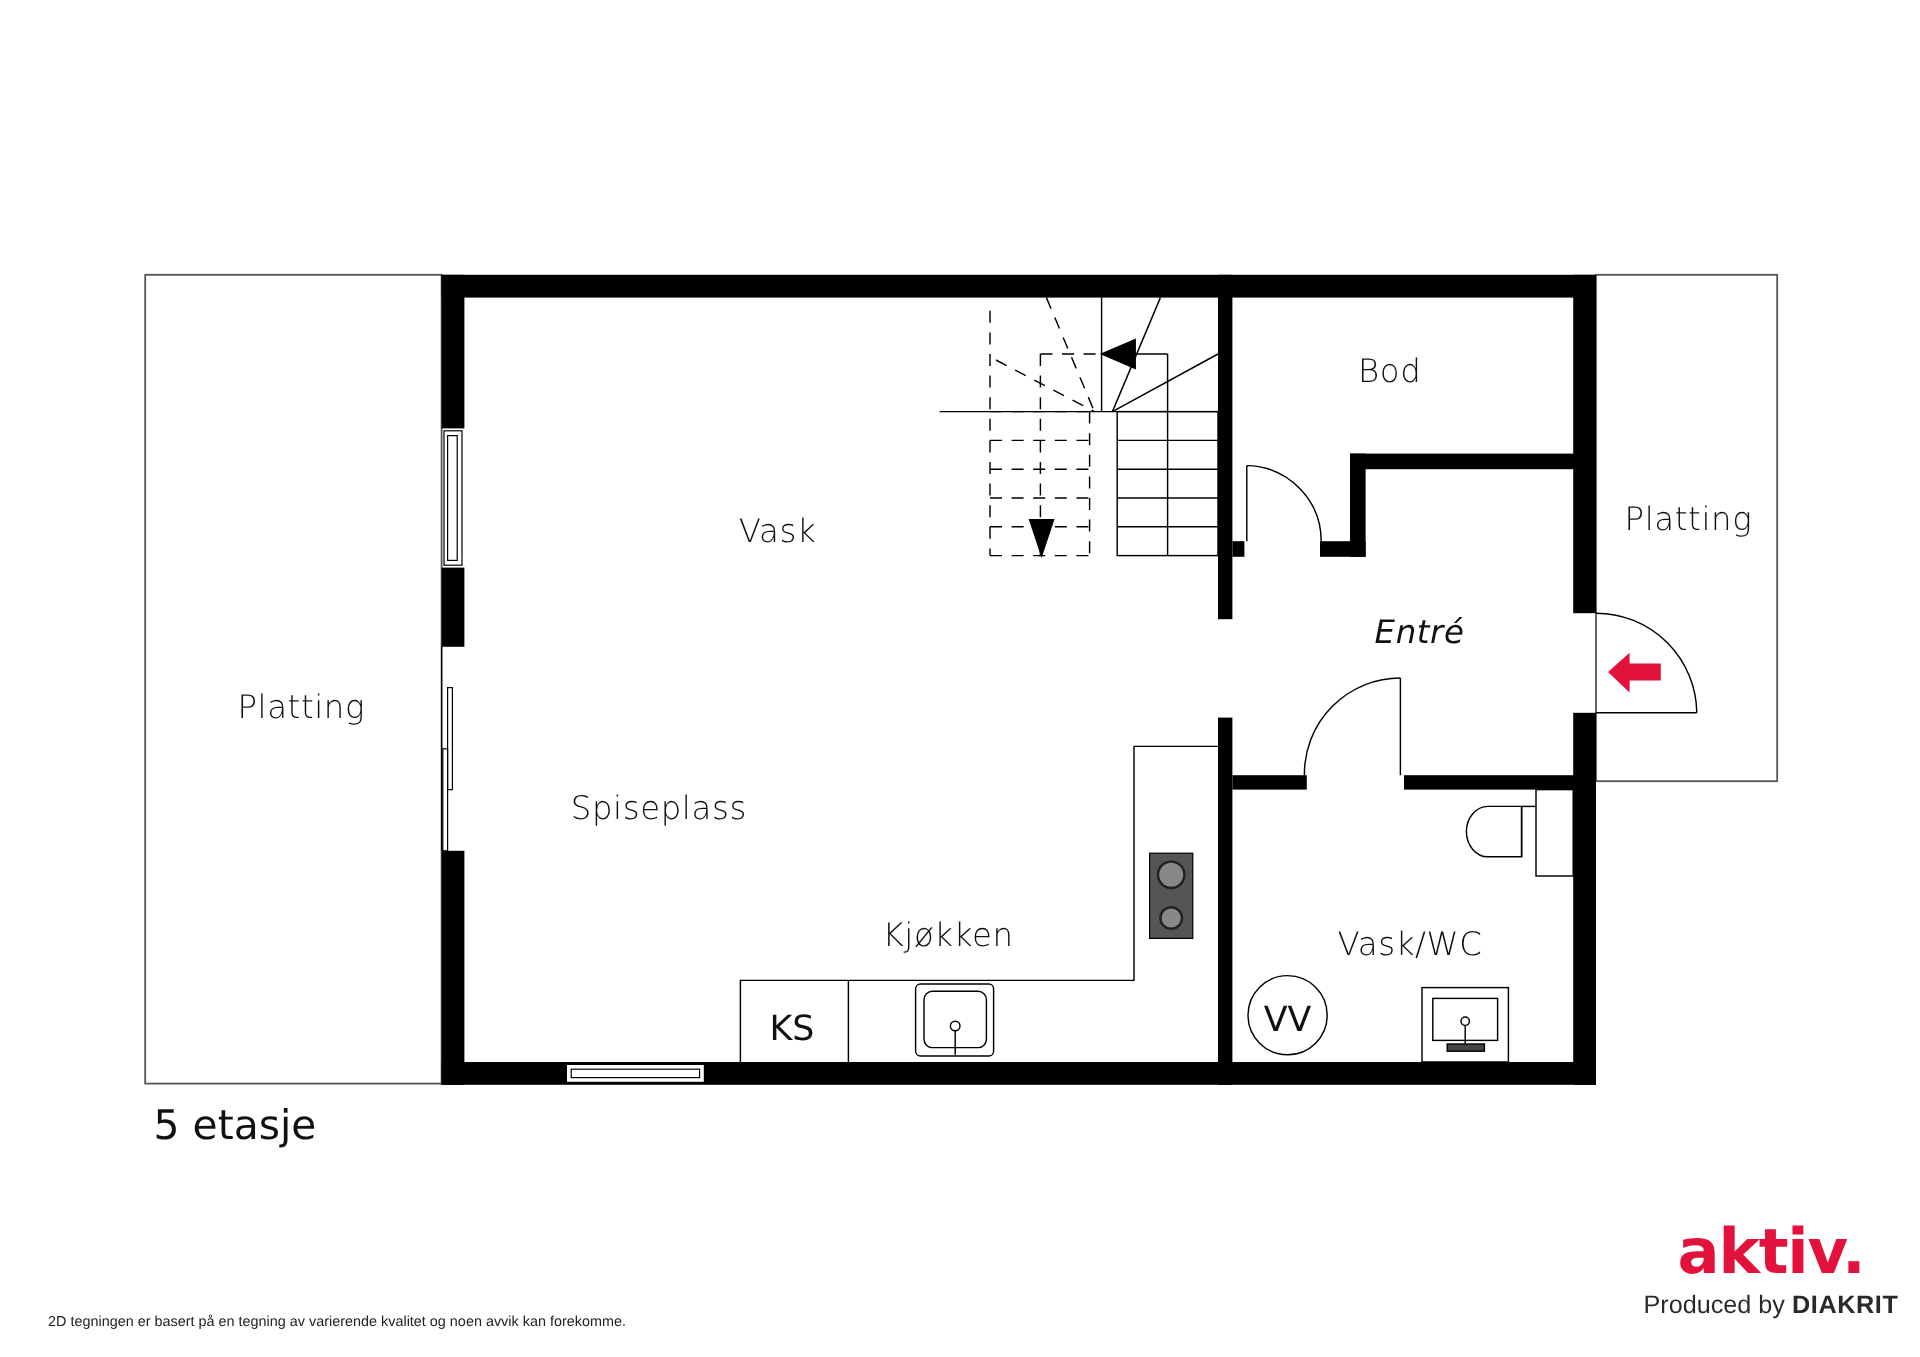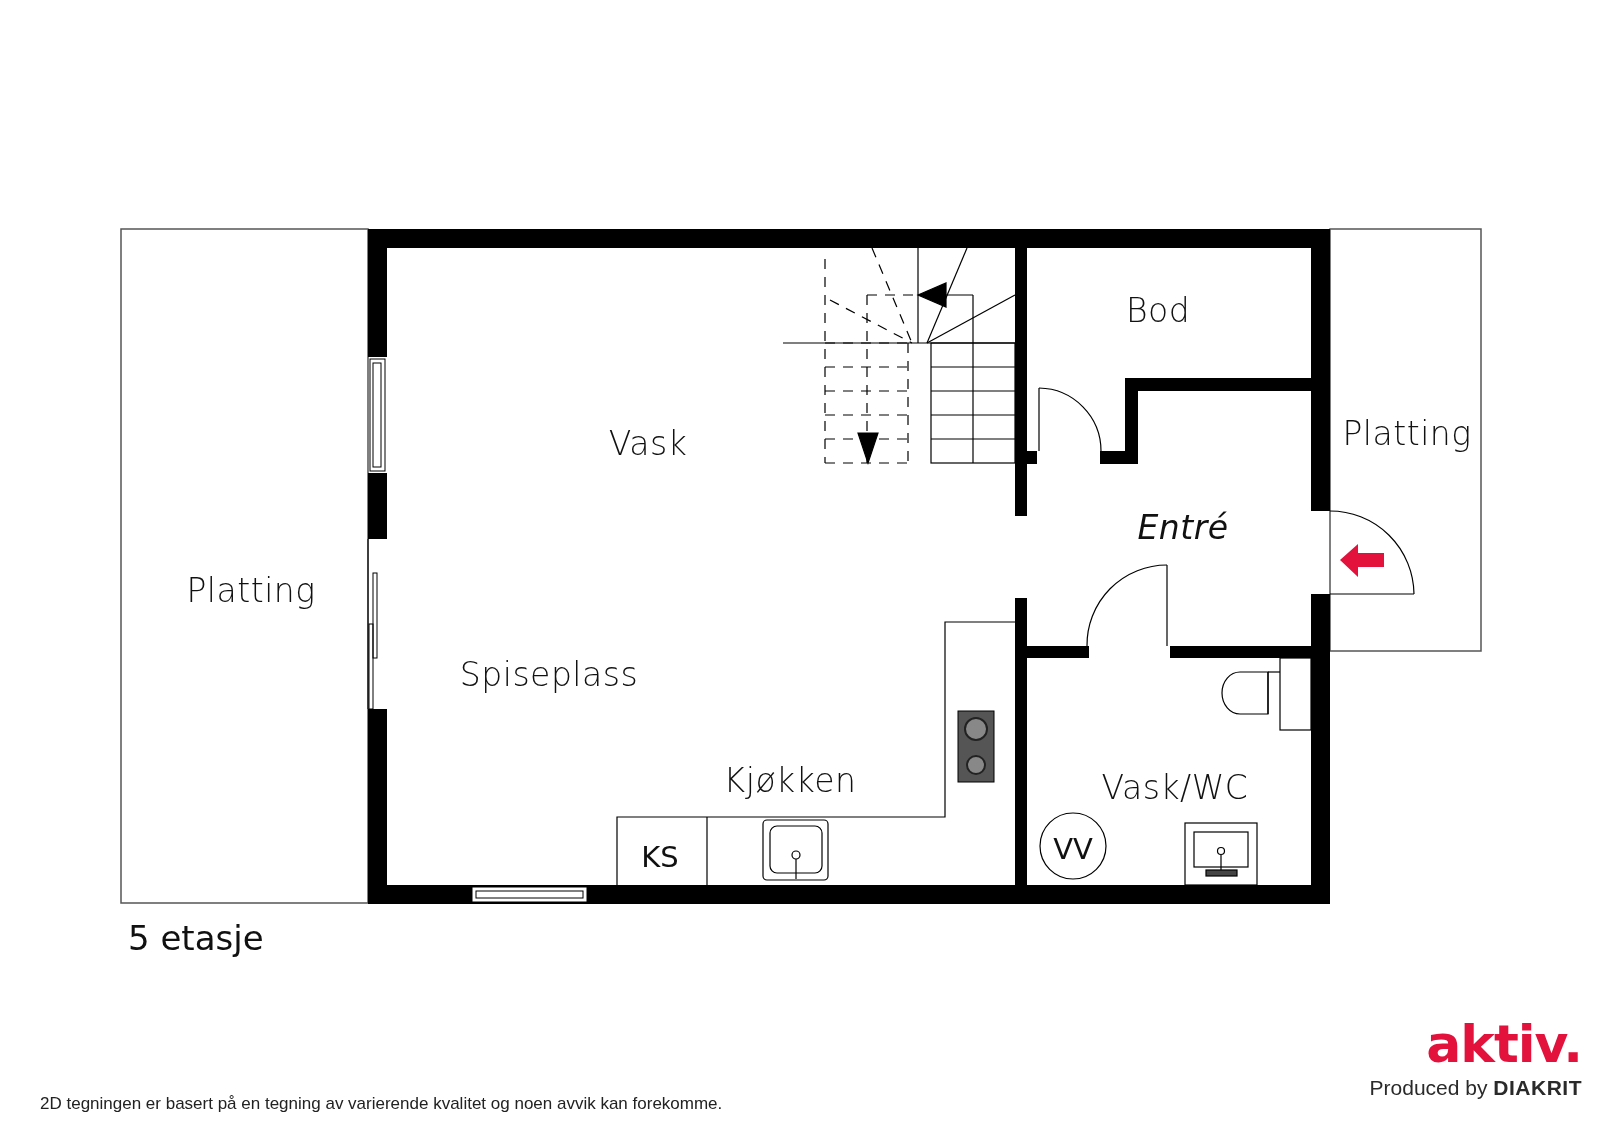--- a/index.html
+++ b/index.html
@@ -1,22 +1,22 @@
 <!DOCTYPE html>
 <html><head>
 <meta charset="utf-8">
 <style>
   html,body{margin:0;padding:0;background:#ffffff;}
   body{width:1600px;height:1131px;position:relative;overflow:hidden;font-family:"DejaVu Sans","Liberation Sans",sans-serif;}
   svg.plan{position:absolute;left:0;top:0;}
-  .room-label{position:absolute;font-size:33px;color:#111;white-space:nowrap;transform:translate(-50%,-50%);letter-spacing:0.5px;font-weight:300;}
+  .room-label{position:absolute;font-size:27px;color:#111;white-space:nowrap;transform:translate(-50%,-50%);letter-spacing:0.5px;font-weight:300;}
   .small-label{position:absolute;font-size:29px;color:#111;white-space:nowrap;transform:translate(-50%,-50%);text-align:right;}
   .floor-label{position:absolute;left:128px;top:918px;font-size:34px;color:#111;}
-  .disclaimer{position:absolute;left:40px;top:1094px;font-size:17px;color:#222;font-family:"Liberation Sans",sans-serif;}
-  .brand{position:absolute;right:18px;top:1018px;text-align:right;}
+  .disclaimer{position:absolute;left:40px;top:1094px;font-size:12px;color:#222;font-family:"Liberation Sans",sans-serif;}
+  .brand{position:absolute;right:18px;top:1018px;text-align:center;}
   .brand-logo{font-family:"DejaVu Sans",sans-serif;font-weight:bold;font-size:52px;color:#e2123c;letter-spacing:-1px;line-height:52px;}
   .brand-credit{font-family:"Liberation Sans",sans-serif;font-size:21px;color:#2a2a2a;margin-top:6px;}
   .brand-credit b{letter-spacing:0.5px;}
 </style>
 </head>
 <body>
 
 <svg class="plan" width="1600" height="1131" viewBox="0 0 1600 1131" xmlns="http://www.w3.org/2000/svg">
 
   <rect x="121" y="229" width="247" height="674" fill="none" stroke="#555" stroke-width="1.5"></rect>

